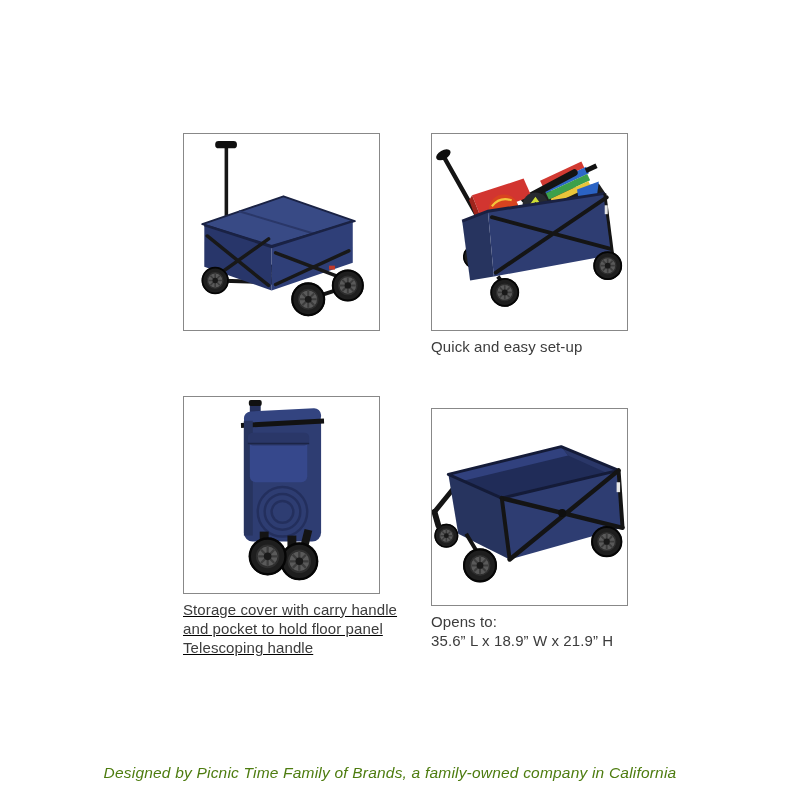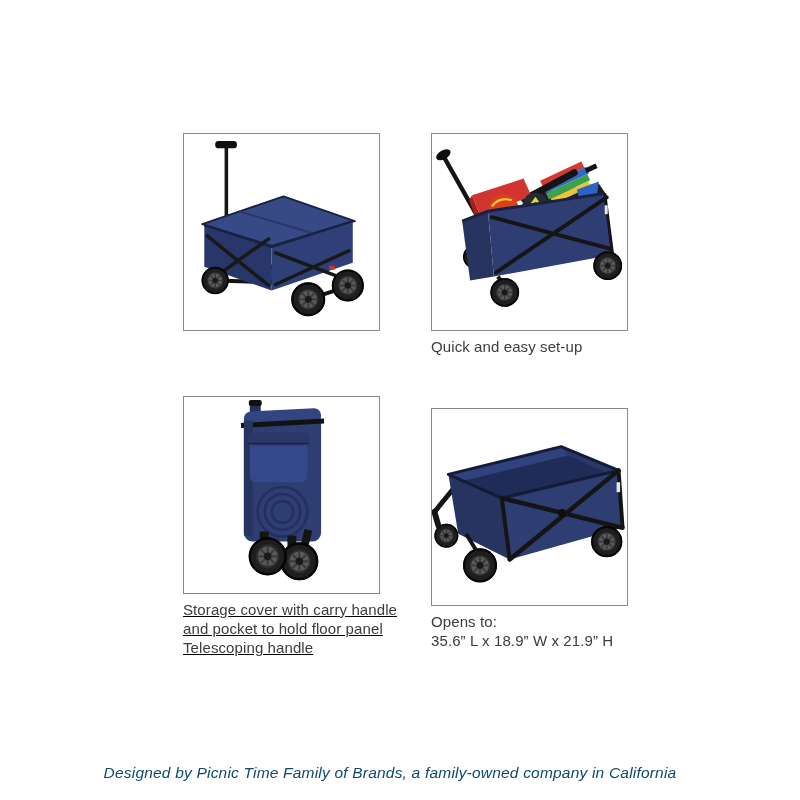--- a/index.html
+++ b/index.html
@@ -34,21 +34,21 @@
     width: 230px;
   }
   .footer {
     position: absolute;
     left: 0;
     top: 764px;
     width: 780px;
     text-align: center;
     font-size: 15.5px;
     font-style: italic;
-    color: #0c4a6e;
+    color: #4d7c0f;
     letter-spacing: 0.2px;
   }
   .defs-svg { position: absolute; width: 0; height: 0; overflow: hidden; }
 </style>
 </head>
 <body>
 
 <svg class="defs-svg" aria-hidden="true">
   <defs>
     <g id="wheel">

